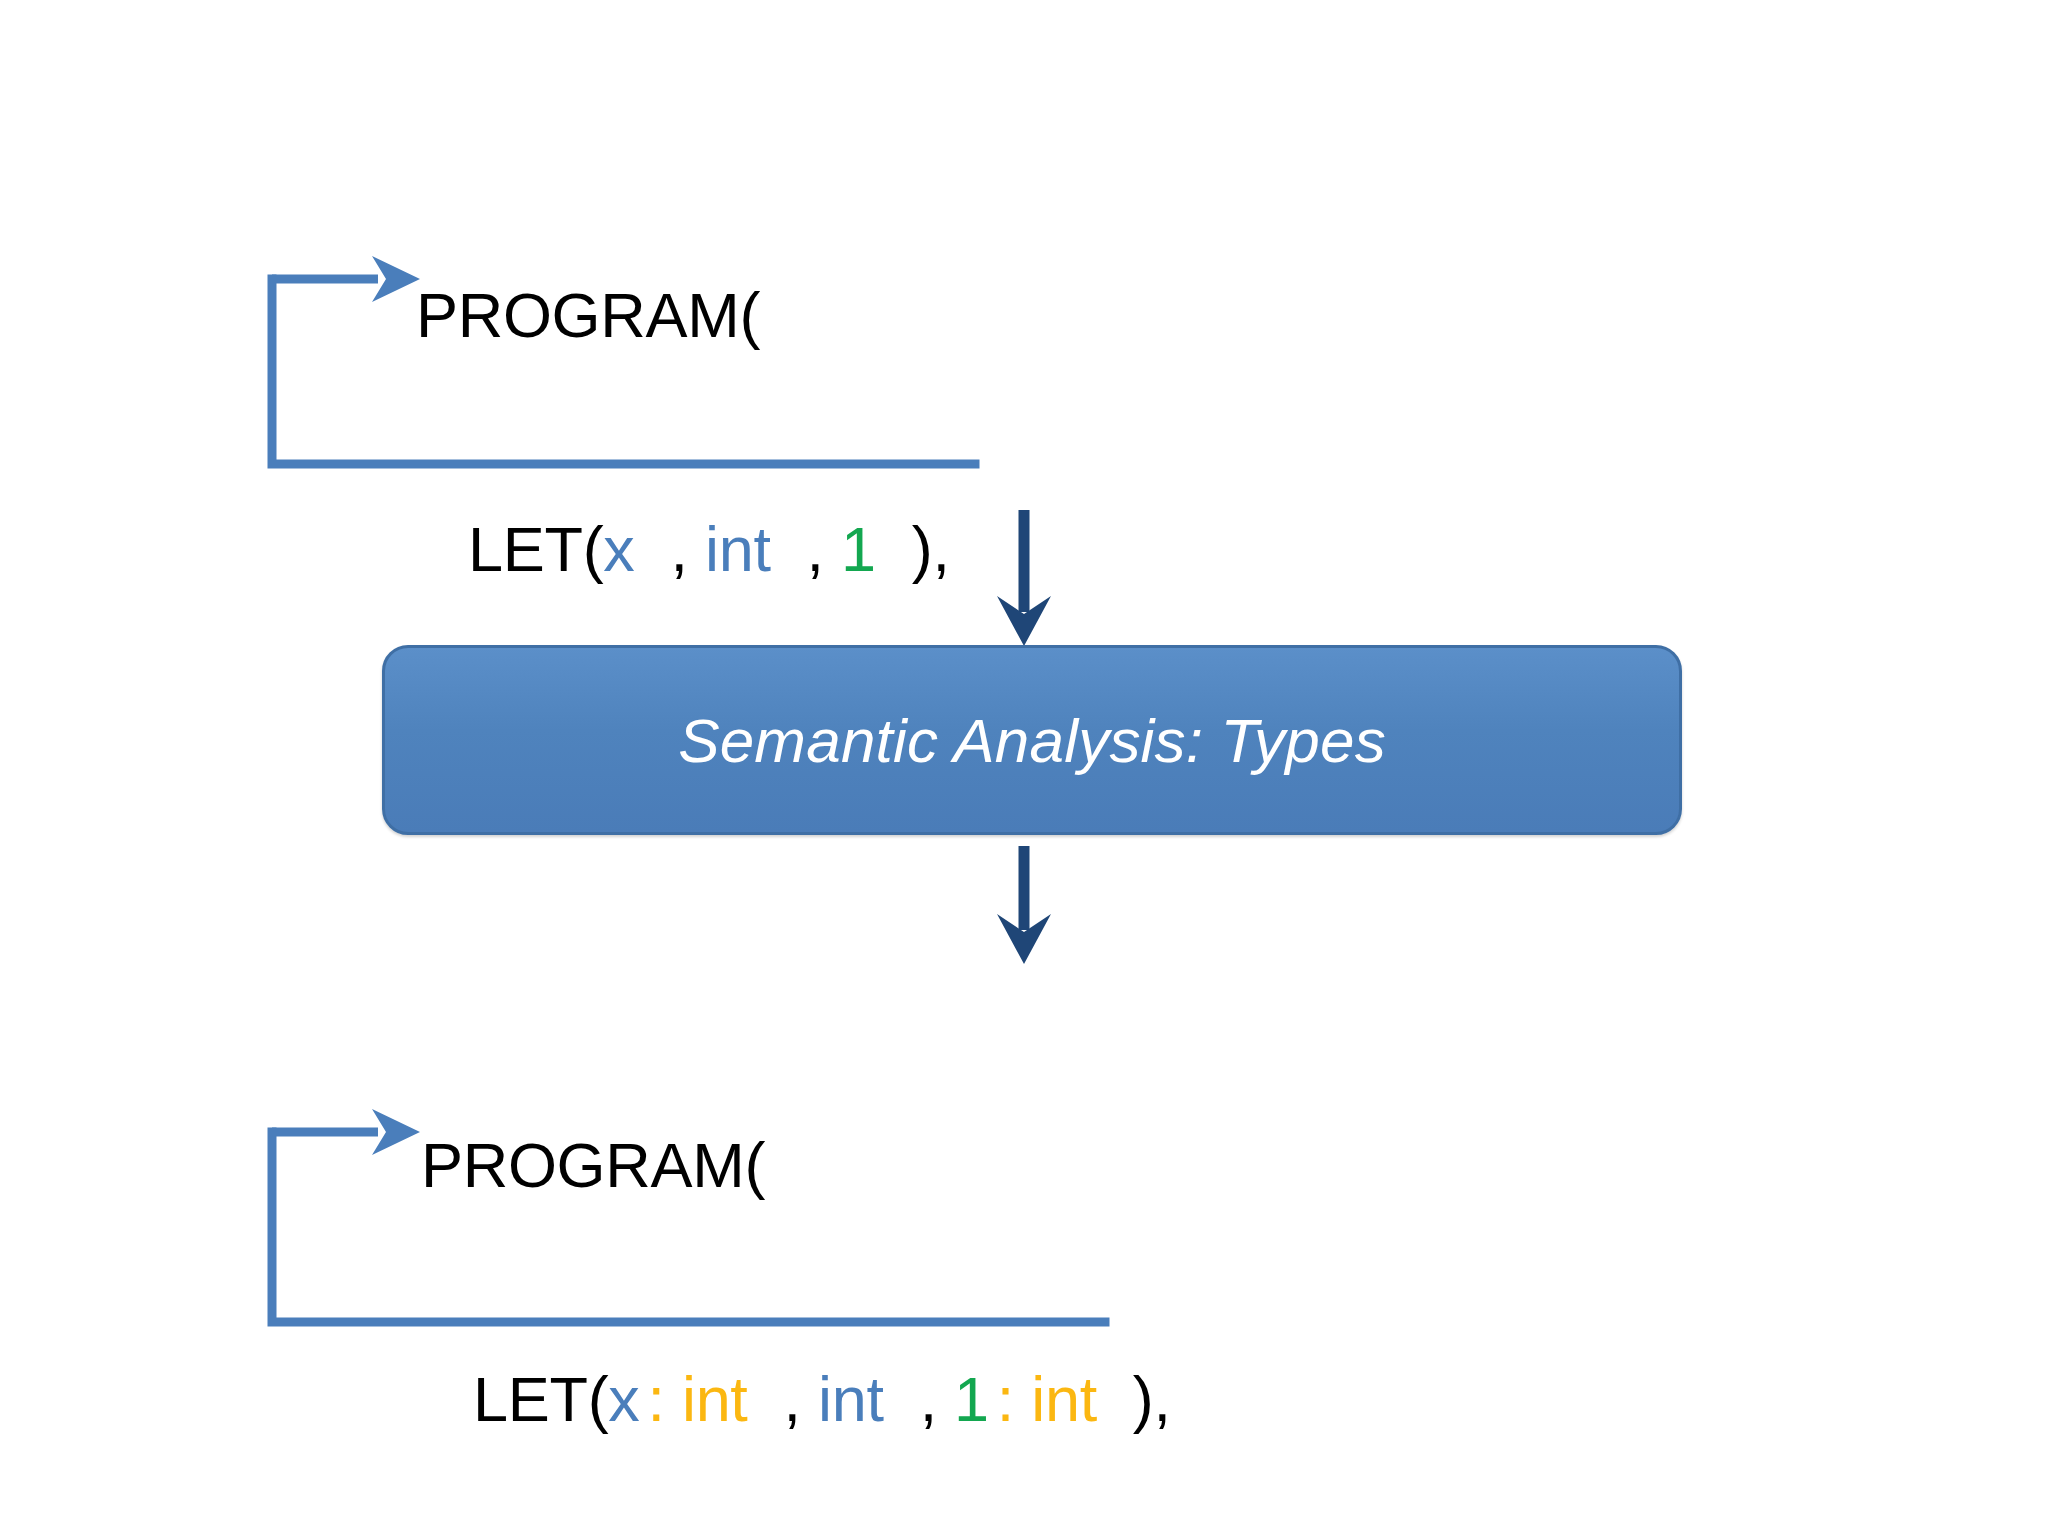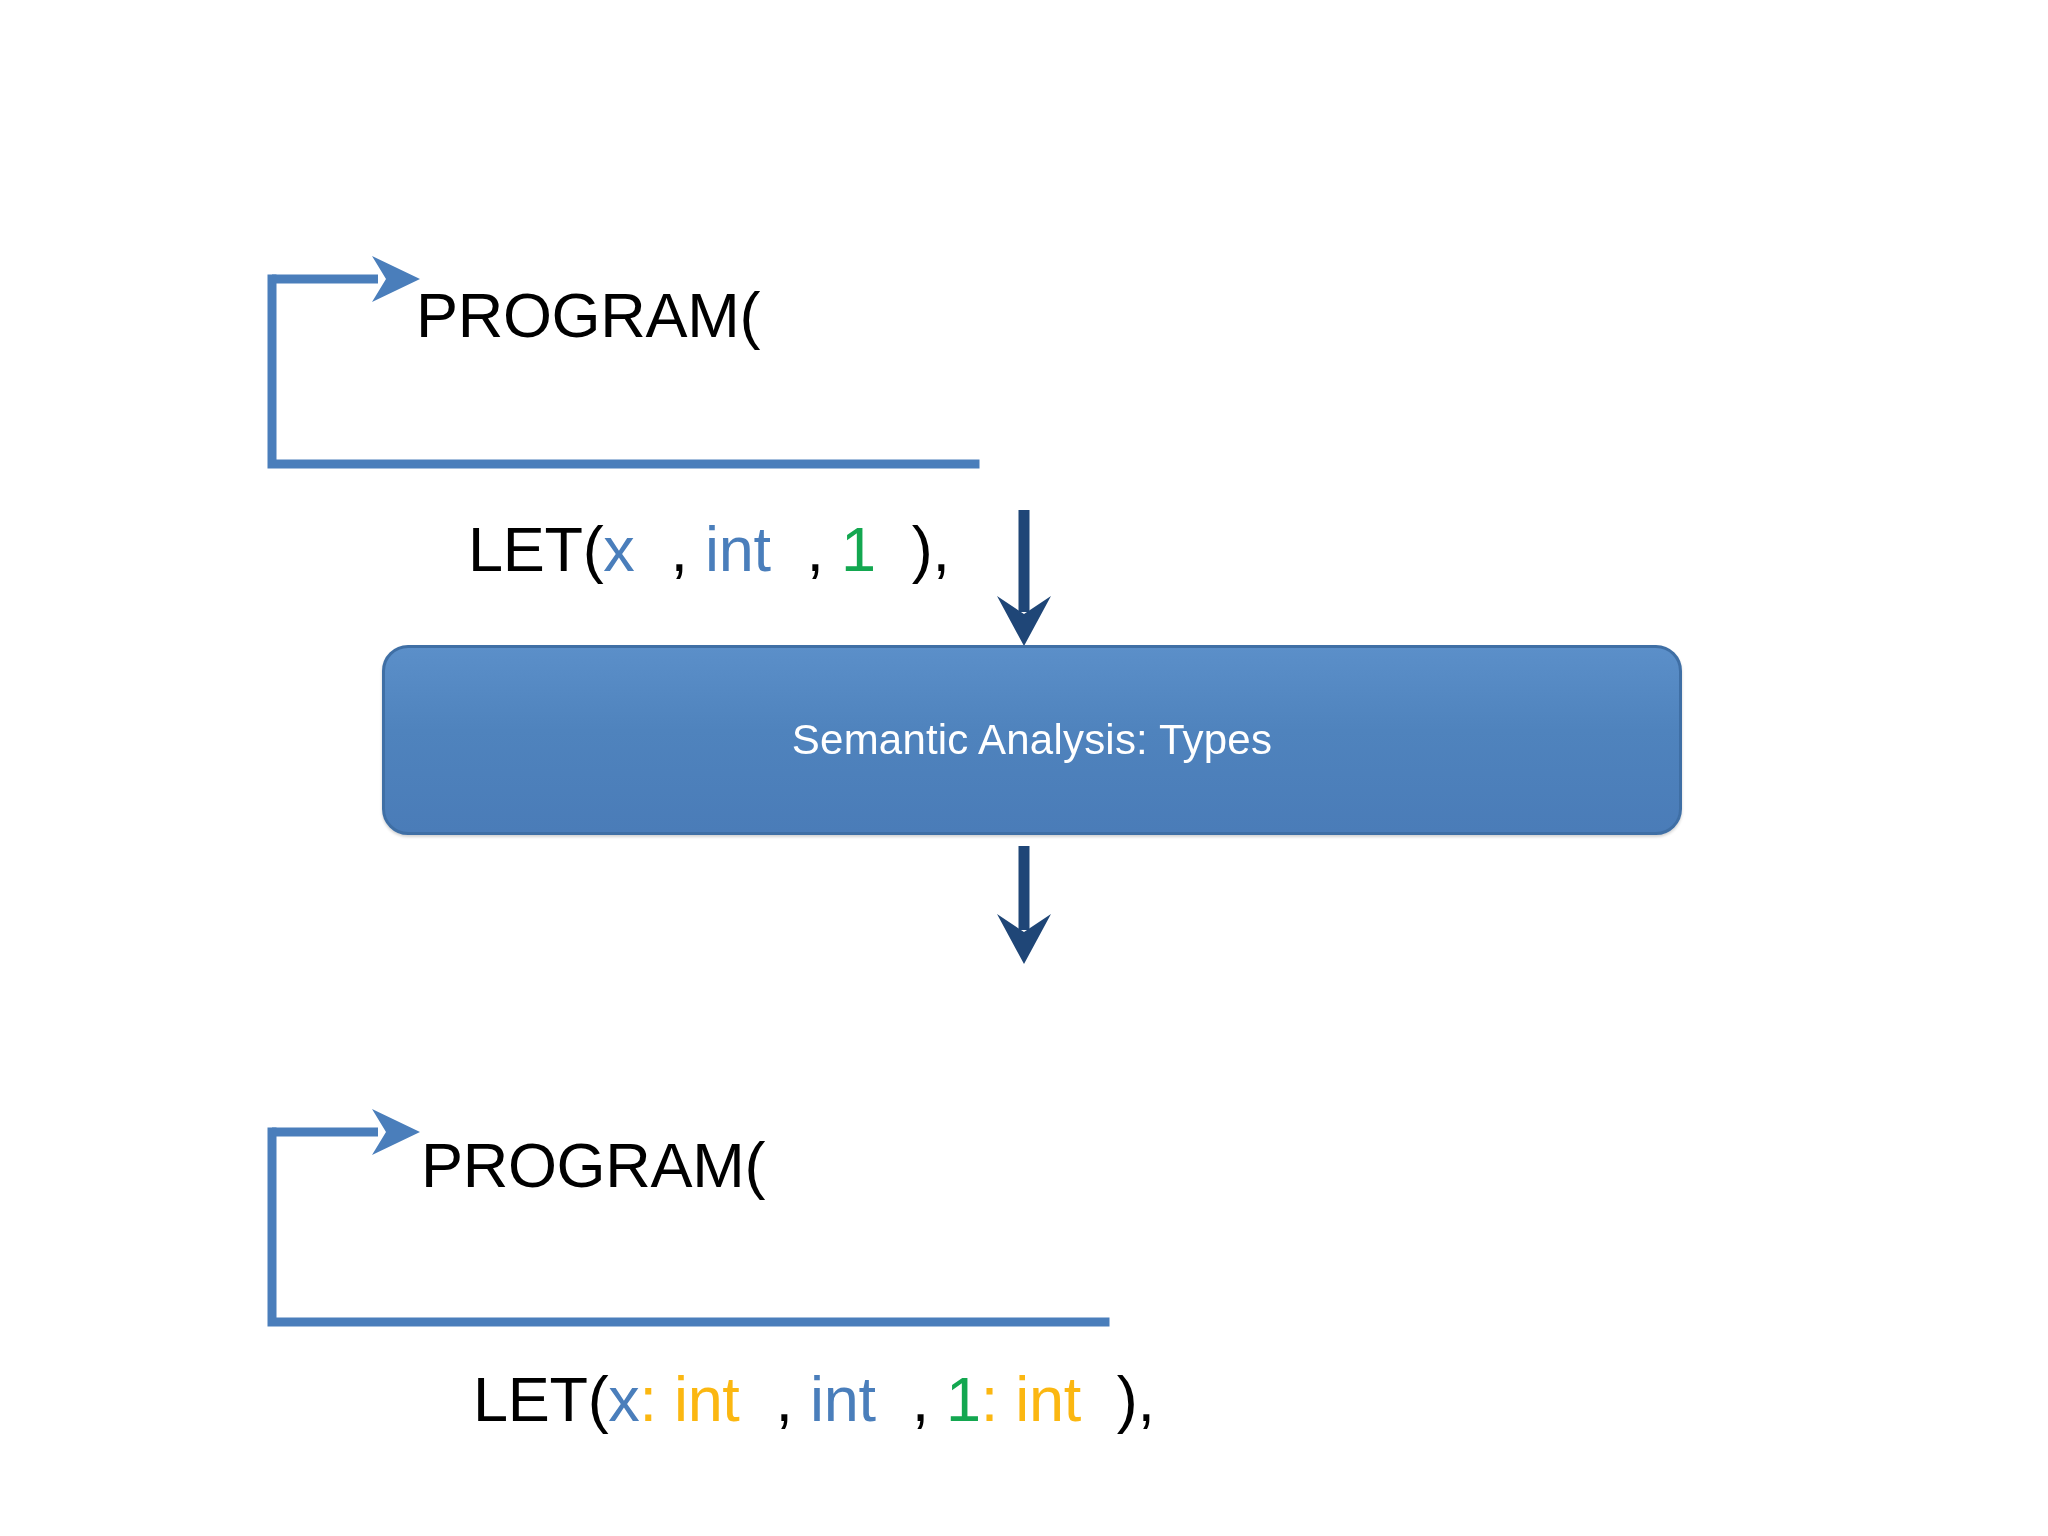--- a/index.html
+++ b/index.html
@@ -25,21 +25,21 @@
     color: #000000;
     white-space: pre;
     letter-spacing: -0.3px;
   }
   .code-line { white-space: pre; }
 
   .tok-plain  { color: #000000; margin-left: 36px; }
   .tok-ident  { color: #4a7ebb; }
   .tok-type   { color: #4a7ebb; }
   .tok-num    { color: #13a750; }
-  .tok-ann    { color: #fbb711; }
+  .tok-ann    { color: #fbb711; margin-left: 8px; }
 
   #code-top    { left: 380px; top: 120px; }
   #code-bottom { left: 385px; top: 970px; }
 
   .indent { display: inline-block; width: 52px; }
 
   
   #process-box {
     position: absolute;
     left: 382px;
@@ -50,23 +50,24 @@
     background: linear-gradient(180deg, #5b8fc9 0%, #4f83bd 45%, #4a7cb8 100%);
     border: 3px solid #3f6fa5;
     box-sizing: border-box;
     display: flex;
     align-items: center;
     justify-content: center;
     box-shadow: 0 2px 3px rgba(0,0,0,0.18);
   }
   #process-box-label {
     color: #ffffff;
-    font-size: 42px;
+    font-size: 62px;
     font-family: "Liberation Sans", sans-serif;
     letter-spacing: 0.2px;
+    font-style: italic;
   }
 
   
   .arrow-layer {
     position: absolute;
     left: 0;
     top: 0;
     width: 2048px;
     height: 1536px;
     pointer-events: none;

